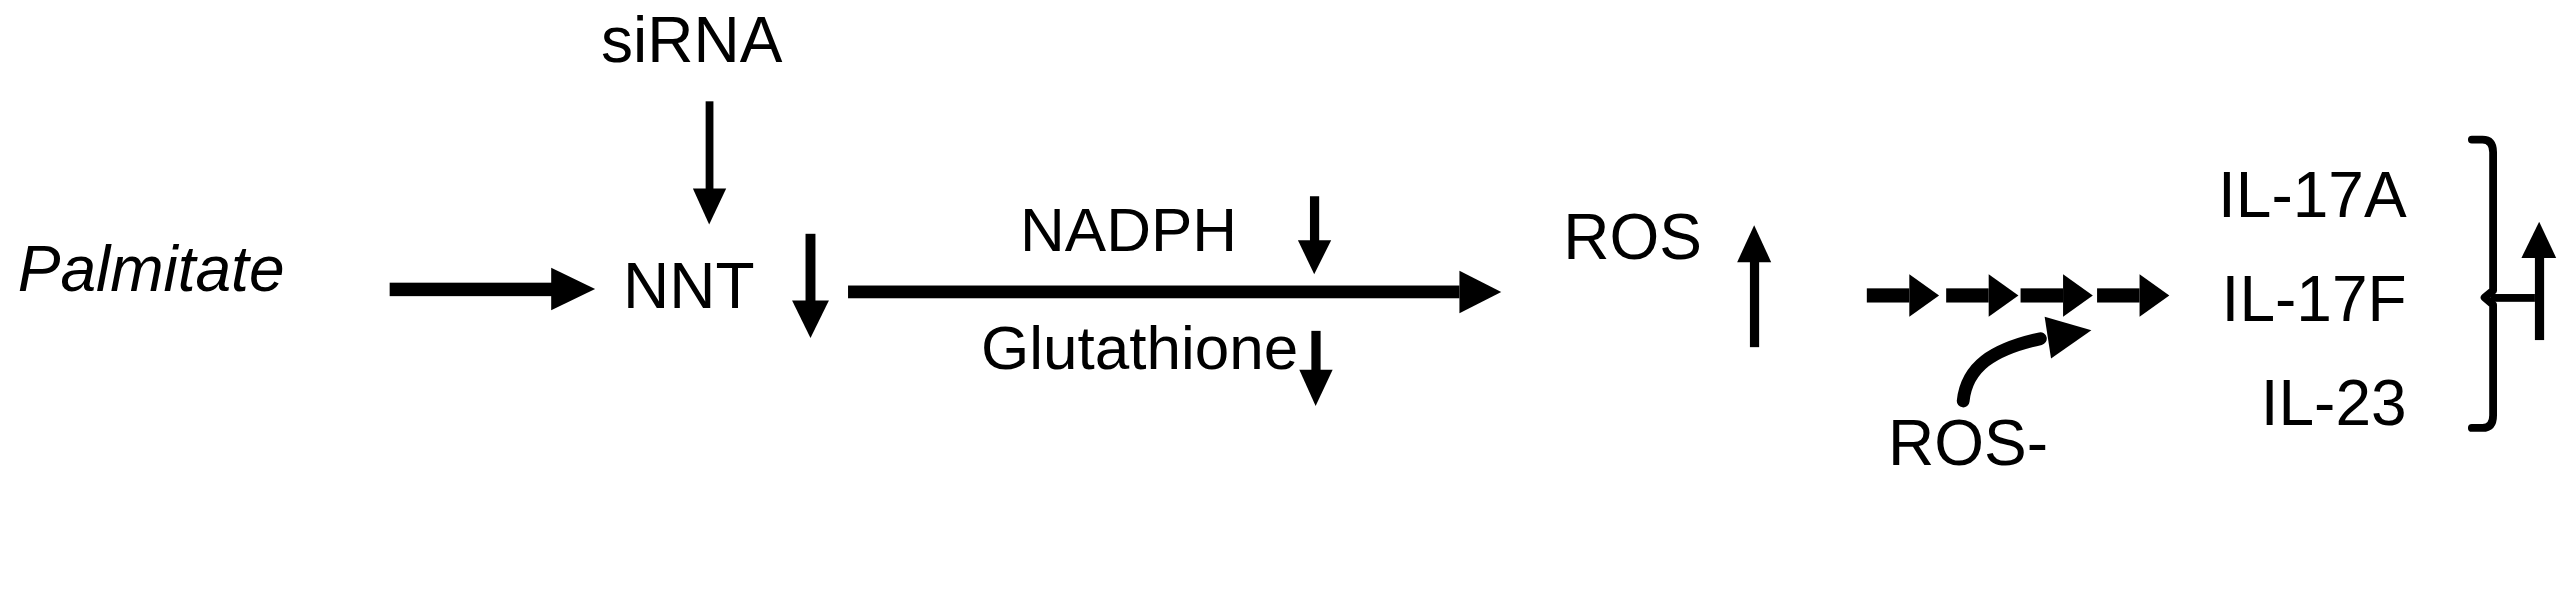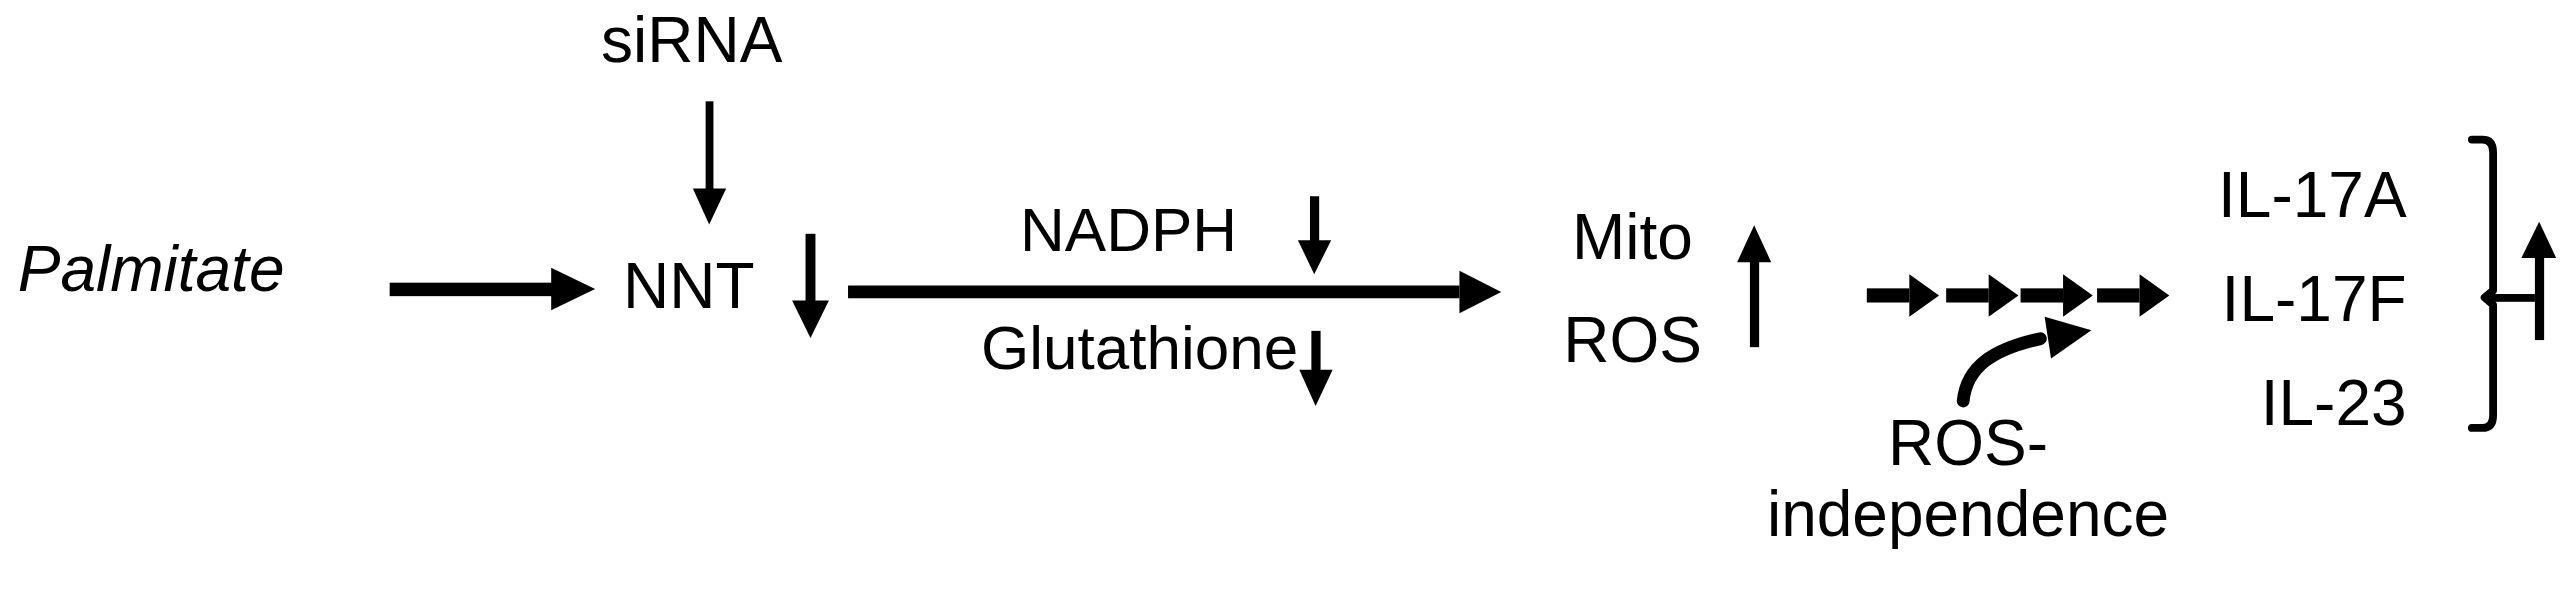--- a/index.html
+++ b/index.html
@@ -130,29 +130,27 @@
 
   <div class="label fs-main label-sirna">siRNA</div>
 
   <div class="label fs-main label-nnt">NNT</div>
 
   <div class="label fs-small label-nadph">NADPH</div>
 
   <div class="label fs-small label-glutathione">Glutathione</div>
 
   <div class="label fs-main label-mito-ros">
-    <div>Mito</div>
     <div>ROS</div>
   </div>
 
   <div class="label fs-main label-cytokines">
     <div>IL-17A</div>
     <div>IL-17F</div>
     <div>IL-23</div>
   </div>
 
   <div class="label fs-main label-ros-independence">
     <div>ROS-</div>
-    <div>independence</div>
   </div>
 
 </div>
 
 
 </body></html>

